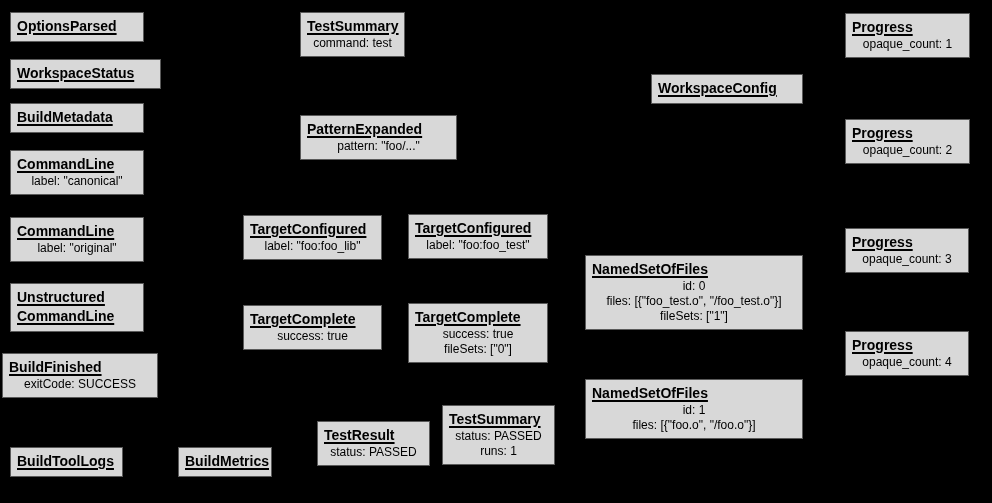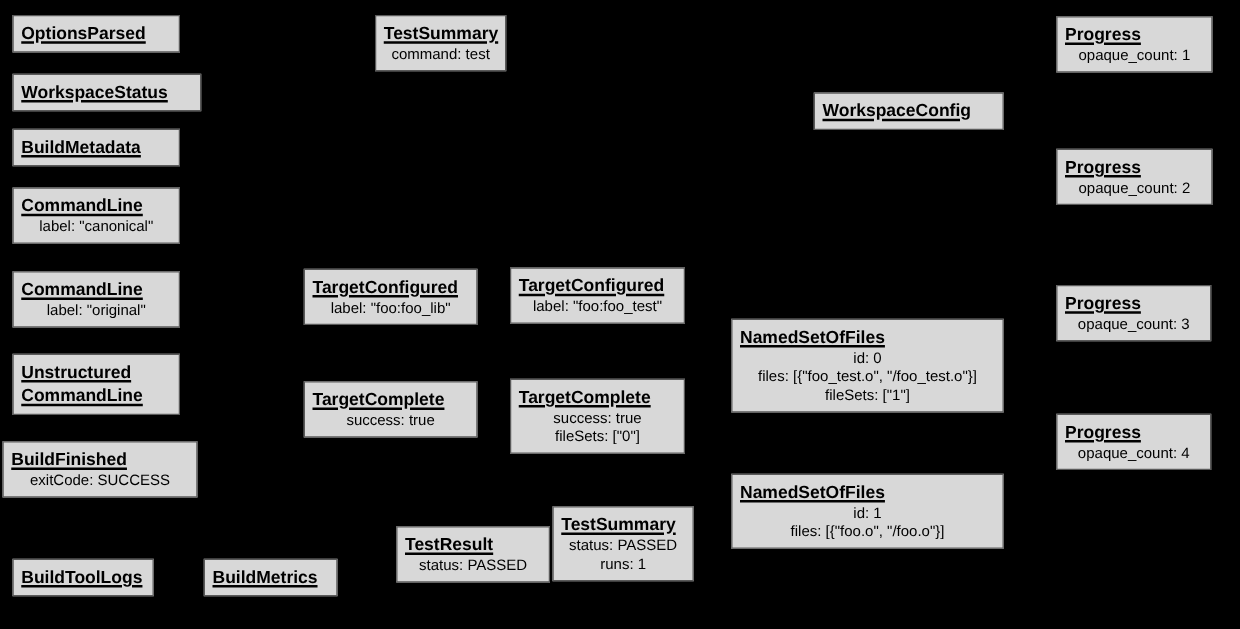--- a/index.html
+++ b/index.html
@@ -71,29 +71,33 @@
 
   <div class="node" style="left:2px;top:353px;width:156px">
     <span class="title">BuildFinished</span>
     <span class="line">exitCode: SUCCESS</span>
   </div>
 
   <div class="node" style="left:10px;top:447px;width:113px">
     <span class="title">BuildToolLogs</span>
   </div>
 
-  <div class="node" style="left:163px;top:447px;width:107px">
+  <div class="node" style="left:178px;top:447px;width:94px">
     <span class="title">BuildMetrics</span>
   </div>
 
   <div class="node" style="left:300px;top:12px;width:105px">
     <span class="title">TestSummary</span>
     <span class="line">command: test</span>
   </div>
 
+  <div class="node" style="left:300px;top:115px;width:157px">
+    <span class="title">PatternExpanded</span>
+    <span class="line">pattern: "foo/..."</span>
+  </div>
 
   <div class="node" style="left:243px;top:215px;width:139px">
     <span class="title">TargetConfigured</span>
     <span class="line">label: "foo:foo_lib"</span>
   </div>
 
   <div class="node" style="left:408px;top:214px;width:140px">
     <span class="title">TargetConfigured</span>
     <span class="line">label: "foo:foo_test"</span>
   </div>
@@ -102,21 +106,21 @@
     <span class="title">TargetComplete</span>
     <span class="line">success: true</span>
   </div>
 
   <div class="node" style="left:408px;top:303px;width:140px">
     <span class="title">TargetComplete</span>
     <span class="line">success: true</span>
     <span class="line">fileSets: ["0"]</span>
   </div>
 
-  <div class="node" style="left:317px;top:421px;width:123px">
+  <div class="node" style="left:317px;top:421px;width:113px">
     <span class="title">TestResult</span>
     <span class="line">status: PASSED</span>
   </div>
 
   <div class="node" style="left:442px;top:405px;width:113px">
     <span class="title">TestSummary</span>
     <span class="line">status: PASSED</span>
     <span class="line">runs: 1</span>
   </div>
 

